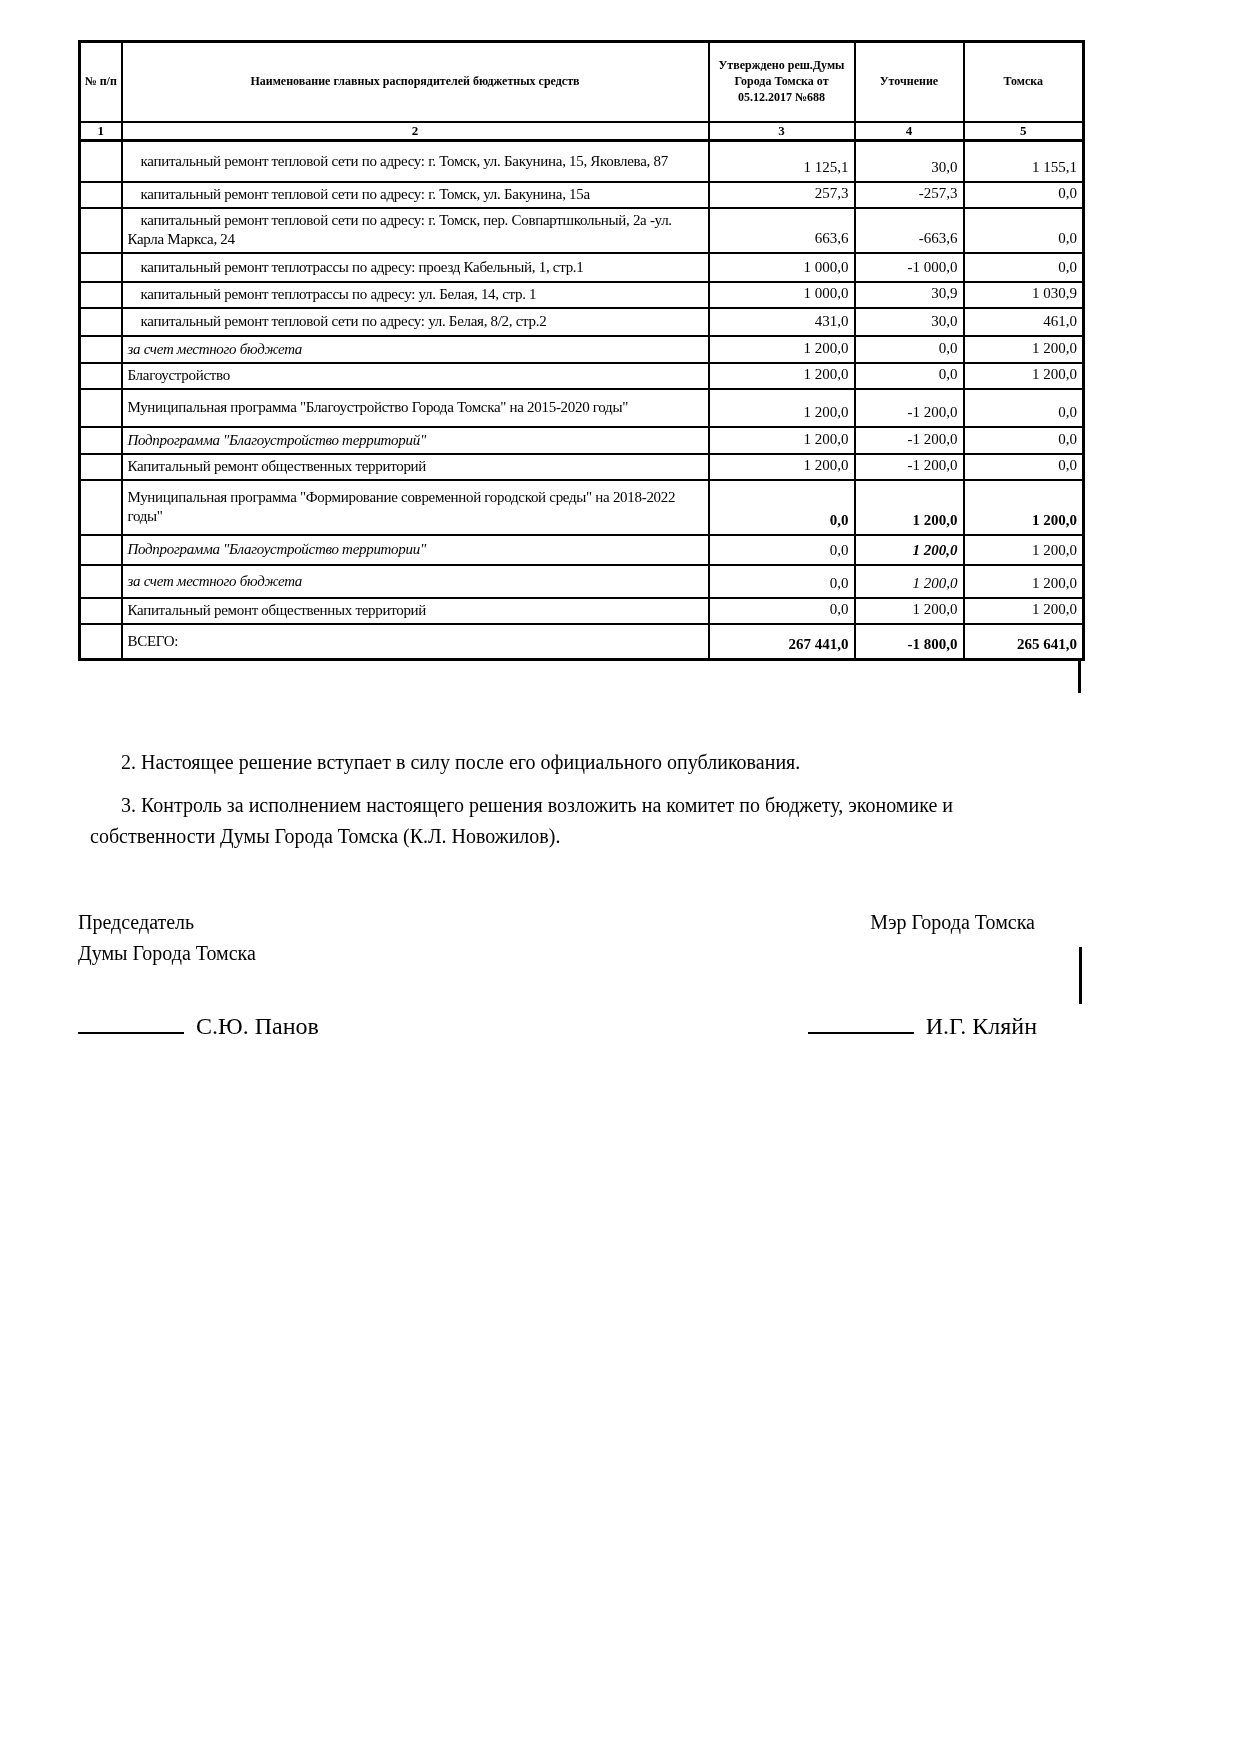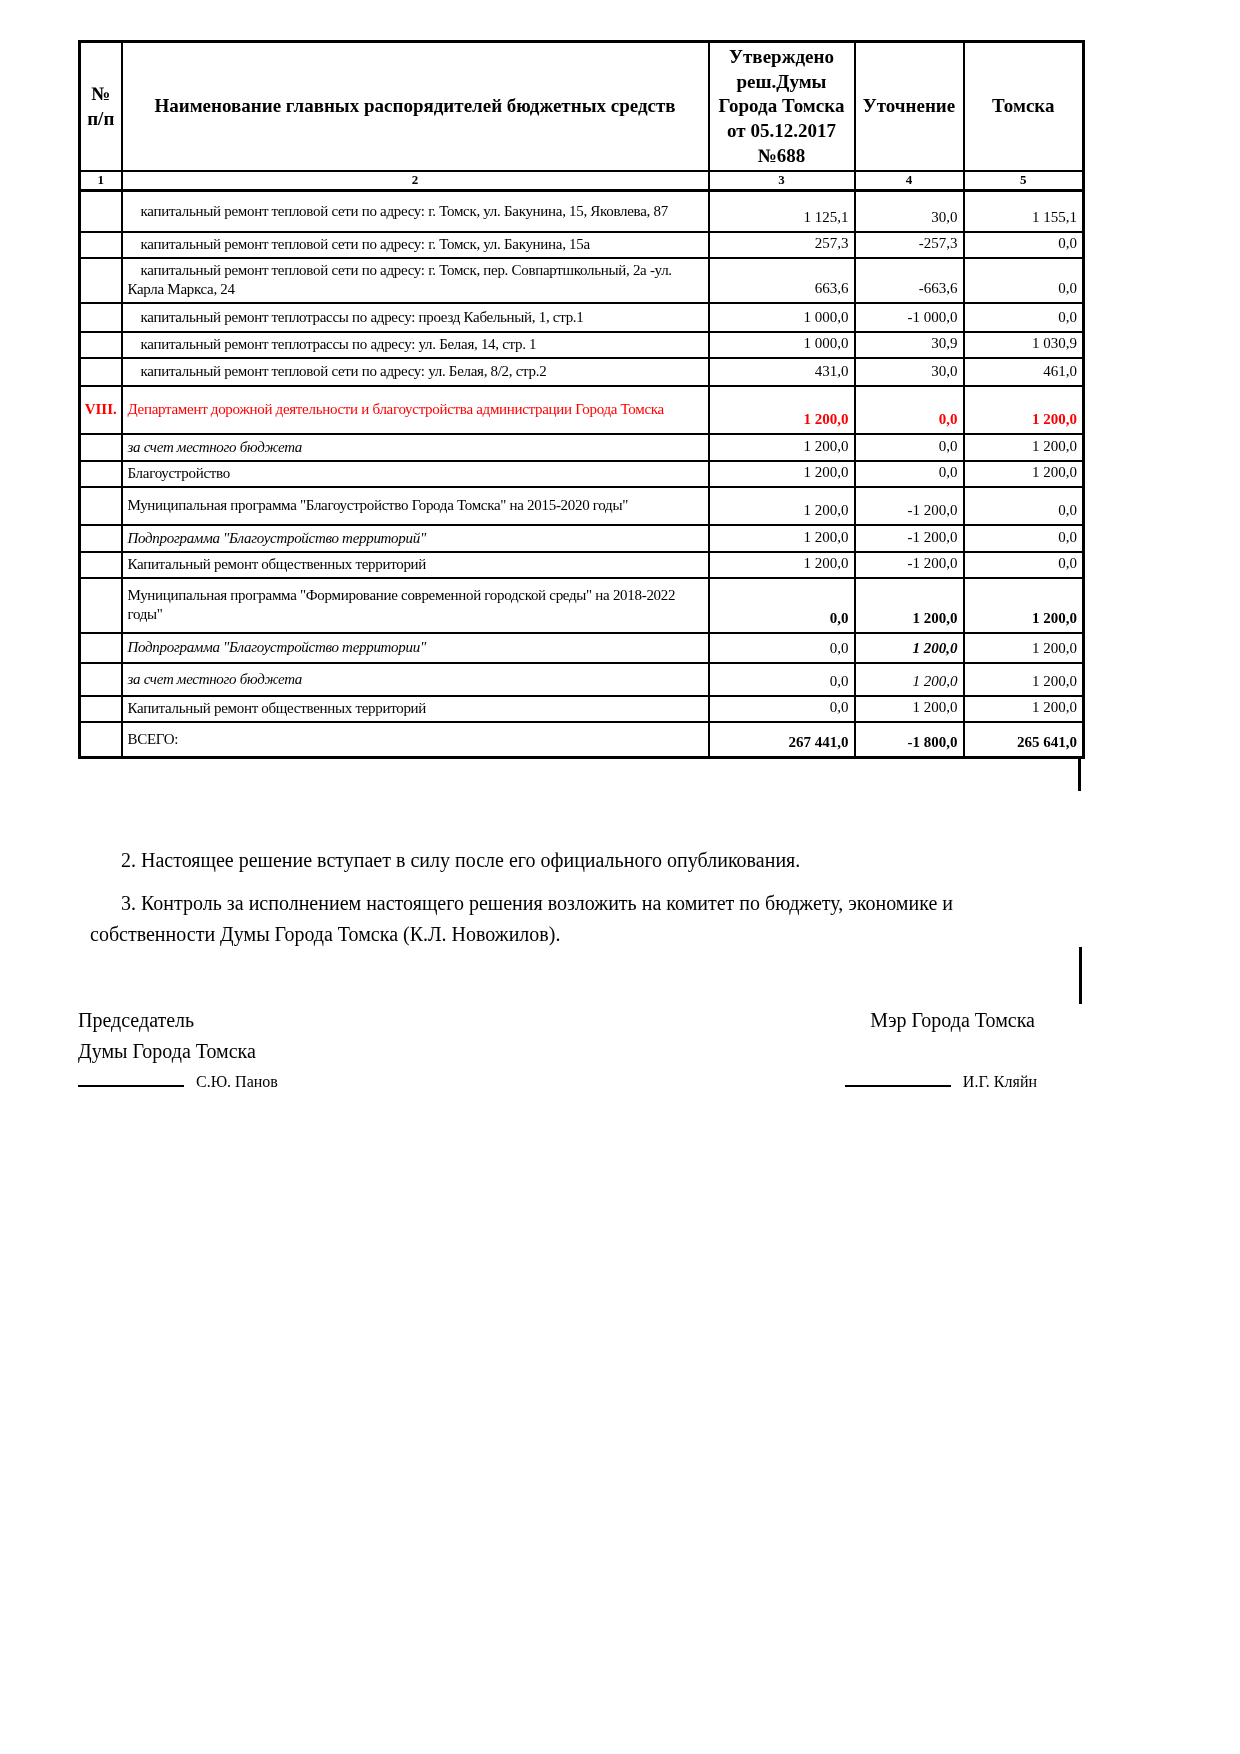--- a/index.html
+++ b/index.html
@@ -14,21 +14,21 @@
     border-collapse:collapse;table-layout:fixed;width:1004px;
     border:3px solid #000;
   }
   table.budget th,table.budget td{
     border:2px solid #000;overflow:hidden;
   }
   col.c1{width:42px}col.c2{width:587px}col.c3{width:146px}col.c4{width:109px}col.c5{width:120px}
 
   thead th{
     font-weight:bold;text-align:center;vertical-align:middle;
-    font-size:19px;line-height:1.3;padding:2px 3px;
+    font-size:12px;line-height:1.3;padding:2px 3px;
   }
   thead tr.head-row{height:80px;}
   thead tr.num-row{height:15px;}
   thead tr.num-row th{font-size:13px;padding:0 2px;border-bottom:3px solid #000;}
 
   td.c-num{
     text-align:center;vertical-align:middle;font-weight:bold;font-size:15px;
   }
   td.c-name{
     font-size:15px;letter-spacing:-0.3px;line-height:1.3;
@@ -49,22 +49,22 @@
   #artifact-right-bottom{position:absolute;left:1079px;top:947px;width:3px;height:57px;}
 
   .body-text{margin-top:54px;width:915px;font-size:20px;line-height:31px;}
   .body-text p{margin:12px;text-indent:31px;}
 
   .sig-titles{
     margin-top:55px;display:flex;justify-content:space-between;
     align-items:flex-start;font-size:20px;line-height:31px;padding-right:47px;
   }
   .sig-names{
-    display:flex;justify-content:space-between;
-    font-size:16px;line-height:30px;padding-right:45px;
+    margin-top:42px;display:flex;justify-content:space-between;
+    font-size:24px;line-height:30px;padding-right:45px;
   }
   .sig-rule{
     display:inline-block;width:106px;border-bottom:2px solid #000;
     height:16px;margin-right:12px;
   }
 </style>
 </head>
 <body>
 
 <div class="content">
@@ -129,27 +129,20 @@
           <td class="c-val">30,9</td>
           <td class="c-val">1 030,9</td>
         </tr>
         <tr style="height: 28px;">
           <td class="c-num"></td>
           <td class="c-name bold indent">капитальный ремонт тепловой сети по адресу: ул. Белая, 8/2, стр.2</td>
           <td class="c-val">431,0</td>
           <td class="c-val">30,0</td>
           <td class="c-val">461,0</td>
         </tr>
-        <tr class="red-row" style="height: 48px;">
-          <td class="c-num">VIII.</td>
-          <td class="c-name bold">Департамент дорожной деятельности и благоустройства администрации Города Томска</td>
-          <td class="c-val bold">1 200,0</td>
-          <td class="c-val bold">0,0</td>
-          <td class="c-val bold">1 200,0</td>
-        </tr>
         <tr style="height: 27px;">
           <td class="c-num"></td>
           <td class="c-name italic">за счет местного бюджета</td>
           <td class="c-val">1 200,0</td>
           <td class="c-val">0,0</td>
           <td class="c-val">1 200,0</td>
         </tr>
         <tr style="height: 25px; margin-top: 24px;">
           <td class="c-num"></td>
           <td class="c-name bold">Благоустройство</td>

